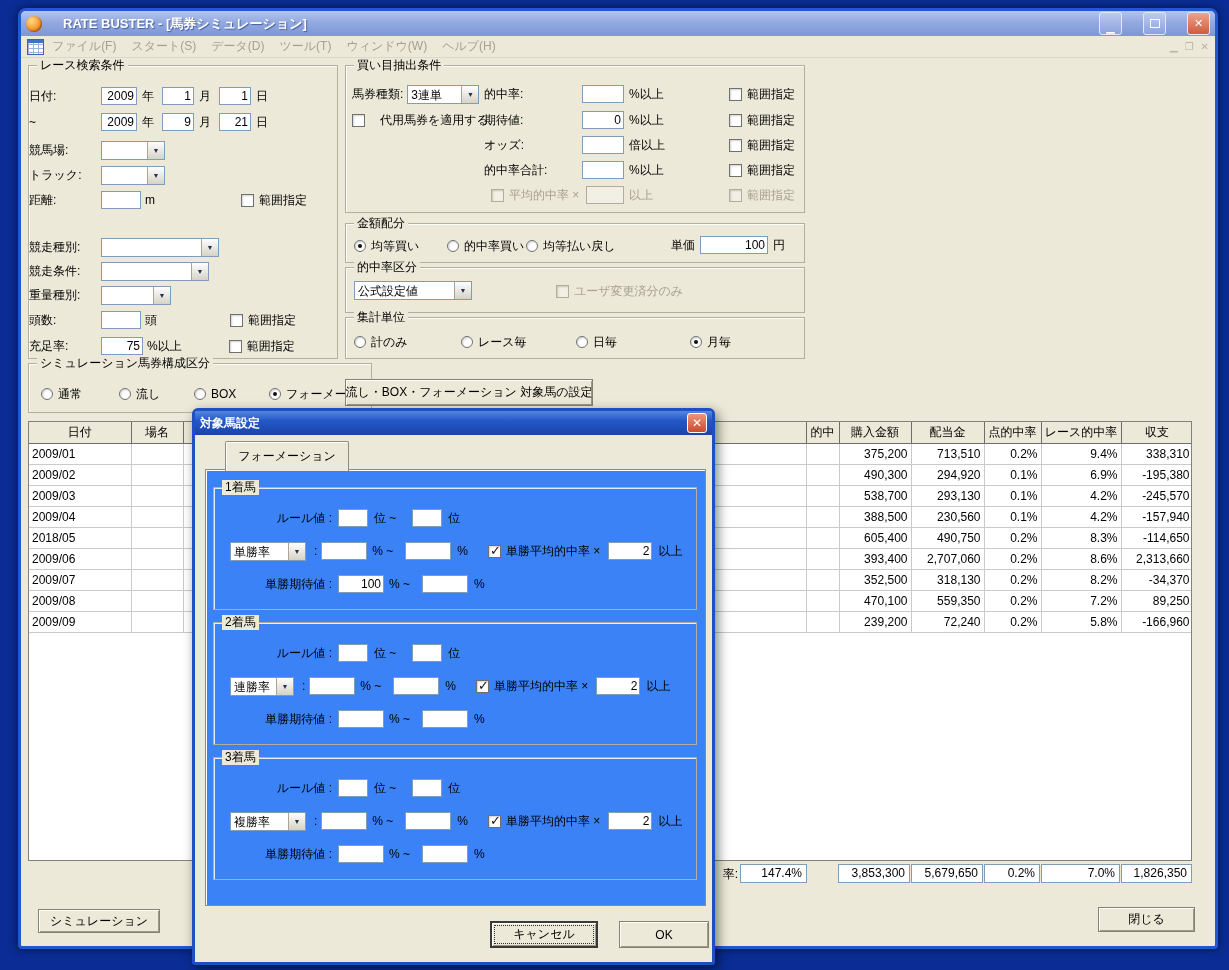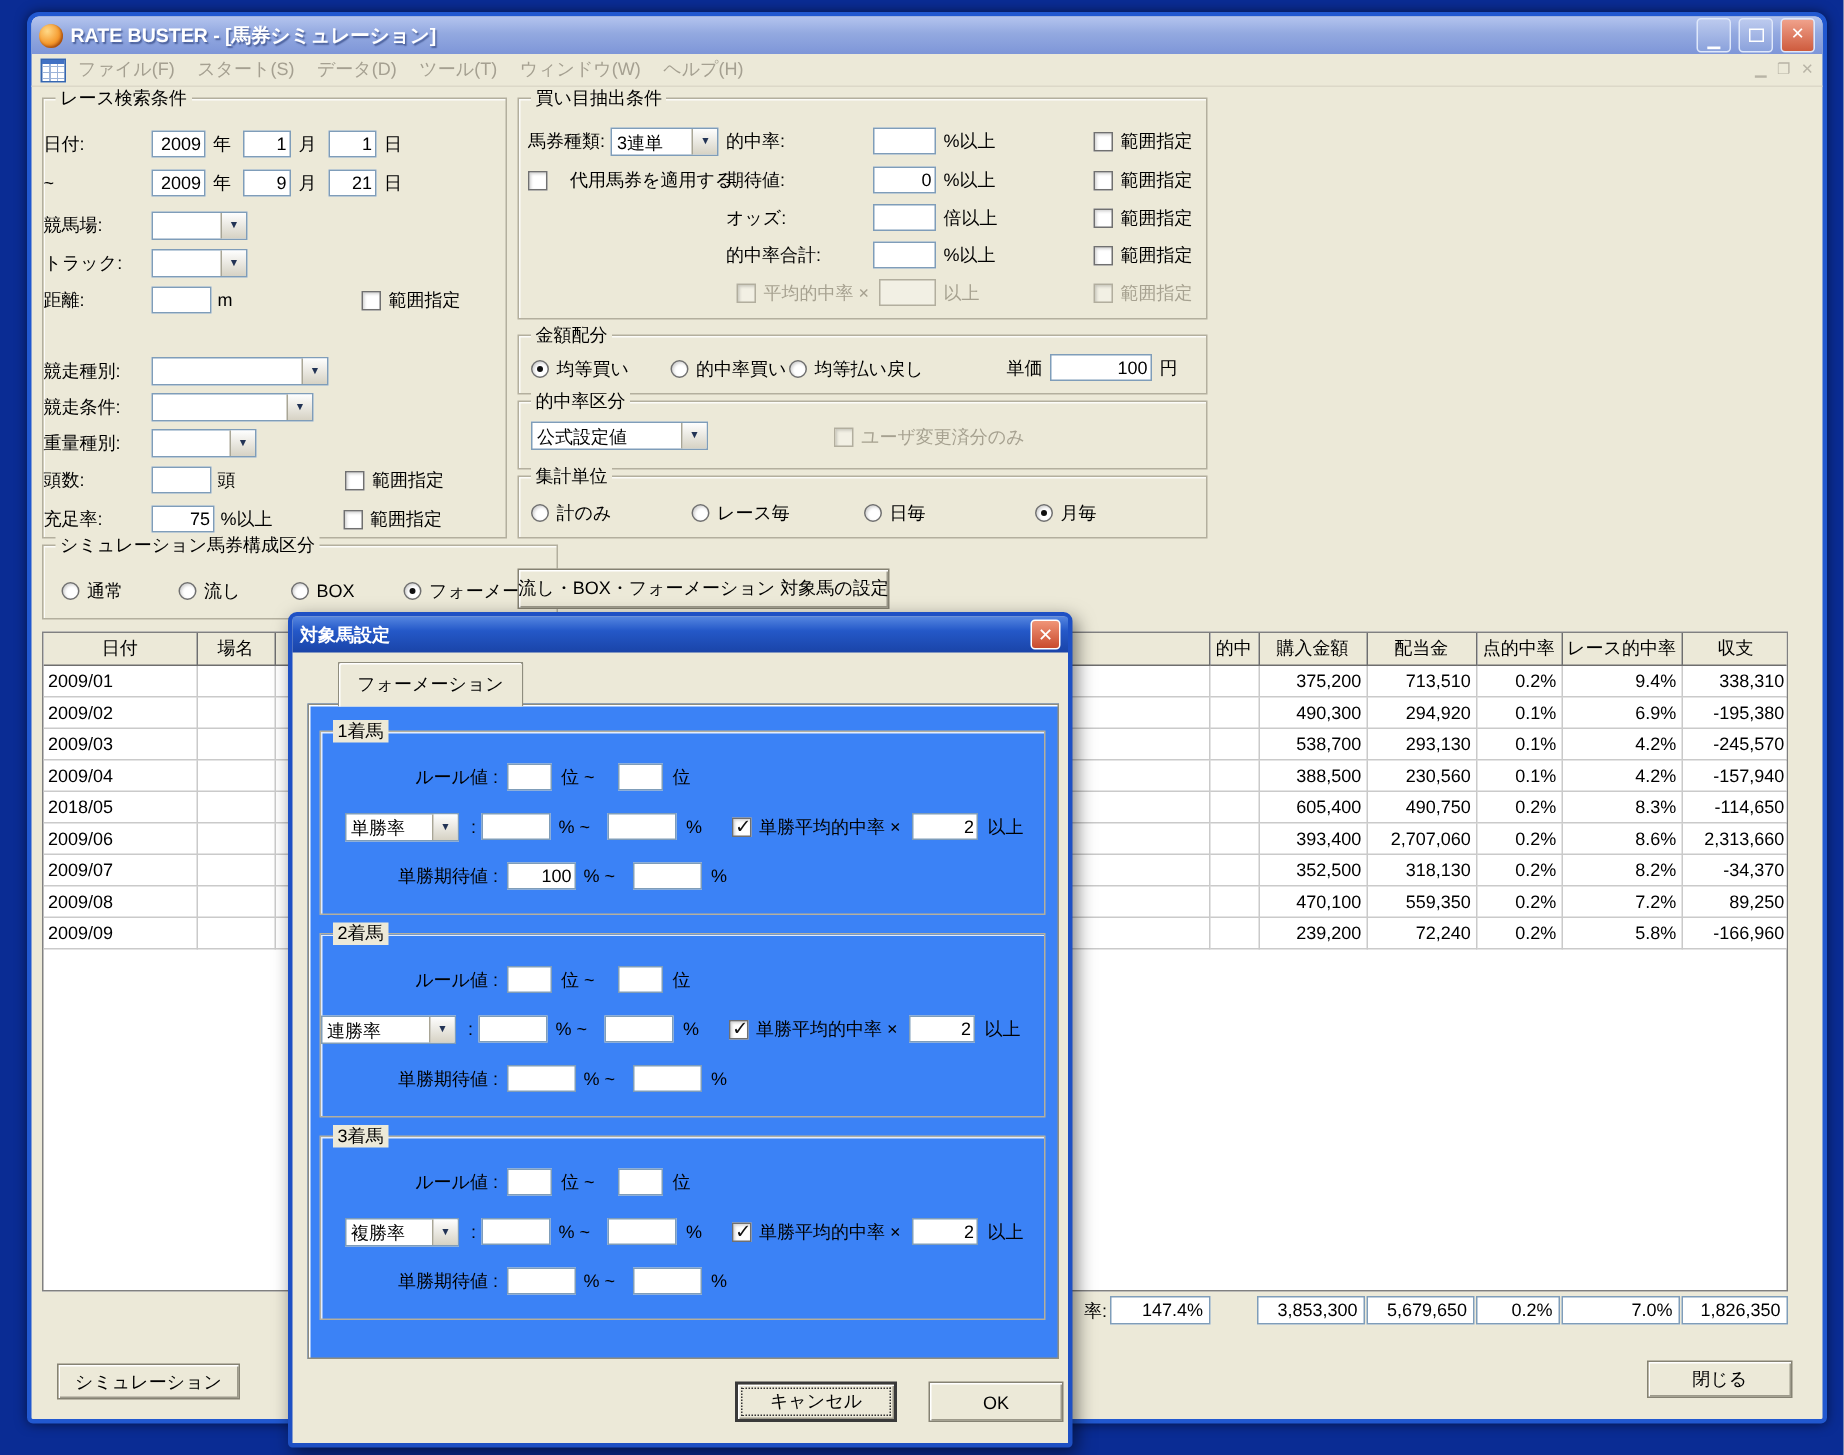--- a/index.html
+++ b/index.html
@@ -2,21 +2,21 @@
 <html><head>
 <meta charset="utf-8">
 <style>
   html,body{margin:0;padding:0}
   body{width:1229px;height:970px;background:#0a2c94;position:relative;overflow:hidden;
        font-family:"Liberation Sans","DejaVu Sans",sans-serif;font-size:12px;color:#000}
   
   .win{position:absolute;left:18px;top:8px;width:1200px;height:941px;box-sizing:border-box;
        background:#ECE9D8;border:3px solid #2158D0;border-radius:8px 8px 4px 4px;
        box-shadow:0 0 8px rgba(0,0,0,.55)}
-  .tbar{height:25px;display:flex;align-items:center;gap:5px;padding:0 5px;
+  .tbar{height:25px;display:flex;align-items:center;gap:21px;padding:0 5px;
         background:linear-gradient(180deg,#b4c4ee 0%,#93a9e0 45%,#7e96d8 100%);
         border-radius:5px 5px 0 0;color:#fff;font-weight:bold;font-size:13px}
   .tbar-title{flex:1;text-shadow:1px 1px 1px #4a5f9a;white-space:nowrap;overflow:hidden}
   .app-icon{width:16px;height:16px;border-radius:50%;flex:none;
             background:radial-gradient(circle at 35% 30%,#ffd987 0%,#f59a2e 55%,#c65a12 100%);
             box-shadow:inset -1px -1px 2px rgba(120,40,0,.6)}
   .wbtn{width:21px;height:21px;border-radius:3px;border:1px solid #dfe8fa;flex:none;
         display:flex;align-items:center;justify-content:center;color:#fff;font-size:11px;font-weight:bold;
         background:linear-gradient(180deg,#bccaee,#8ba2dc);line-height:1}
   .wbtn.close{background:linear-gradient(180deg,#f0a28c,#ce5b3d)}
@@ -532,21 +532,21 @@
         <div class="horse">
           <span class="grp-t">2着馬</span>
           <div class="hrow" style="top:20px">
             <span class="l118">ルール値 :</span>
             <input class="txt num" style="width: 30px; margin-left: 6px;" value="">
             <span style="margin-left:6px">位 ~</span>
             <input class="txt num" style="width: 30px; margin-left: 16px;" value="">
             <span style="margin-left:6px">位</span>
           </div>
           <div class="hrow" style="top:53px">
-            <span class="xsel" style="width:90px;">
+            <span class="xsel" style="width:64px;margin-left:16px">
               <span class="xsel-val">連勝率</span>
               <span class="xsel-btn">▼</span>
             </span>
             <span style="margin-left:8px">:</span>
             <input class="txt num" style="width: 46px; margin-left: 4px;" value="">
             <span style="margin-left:5px">% ~</span>
             <input class="txt num" style="width: 46px; margin-left: 12px;" value="">
             <span style="margin-left:6px">%</span>
             <span class="cb checked" style="margin-left:20px"></span>
             <span style="margin-left:5px">単勝平均的中率 ×</span>

